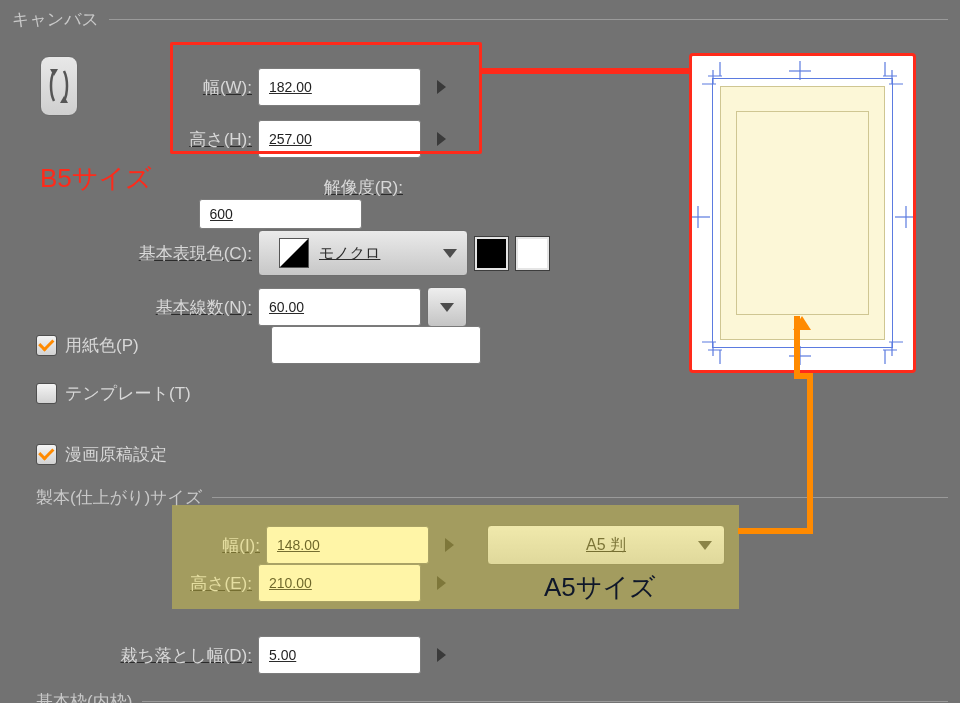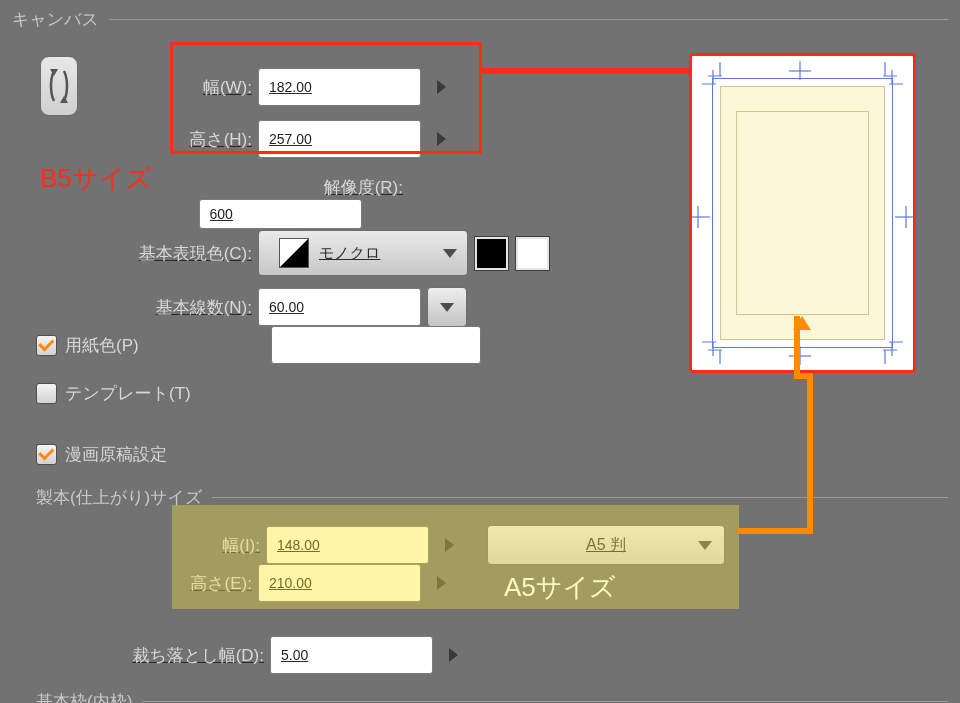--- a/index.html
+++ b/index.html
@@ -169,21 +169,21 @@
     border-radius: 2px;
     pointer-events:none;
   }
   .anno-text {
     position:absolute;
     font-size: 26px;
     font-weight: 500;
     pointer-events:none;
   }
   .red-text { color:#ff2a1a; }
-  .orange-text { color:#fef9c3; }
+  .orange-text { color:#0f172a;margin-left:40px; }
 
   
   .yellow-hl {
     position:absolute;
     background: rgba(255,235,59,0.35);
     pointer-events:none;
   }
 
   
   .preview-wrap {
@@ -327,21 +327,21 @@
     <span>A5 判</span>
   </div>
 </div>
 
 <div class="field-row" style="position:absolute; left:0; top:550px; width:560px;">
   <div class="field-label">高さ(E):</div>
   <input class="input-text selected-input" value="210.00" style="">
   <div class="spinner-arrow"></div>
 </div>
 
-<div class="field-row" style="position:absolute; left:12px; top:622px; width:560px;">
+<div class="field-row" style="position:absolute; left:0; top:622px; width:560px;">
   <div class="field-label">裁ち落とし幅(D):</div>
   <input class="input-text" value="5.00" style="">
   <div class="spinner-arrow"></div>
 </div>
 
 <div class="section-legend sub" style="position:absolute; left:0; top:678px; width:912px;">
   <span>基本枠(内枠)</span>
   <span class="line"></span>
 </div>
 

